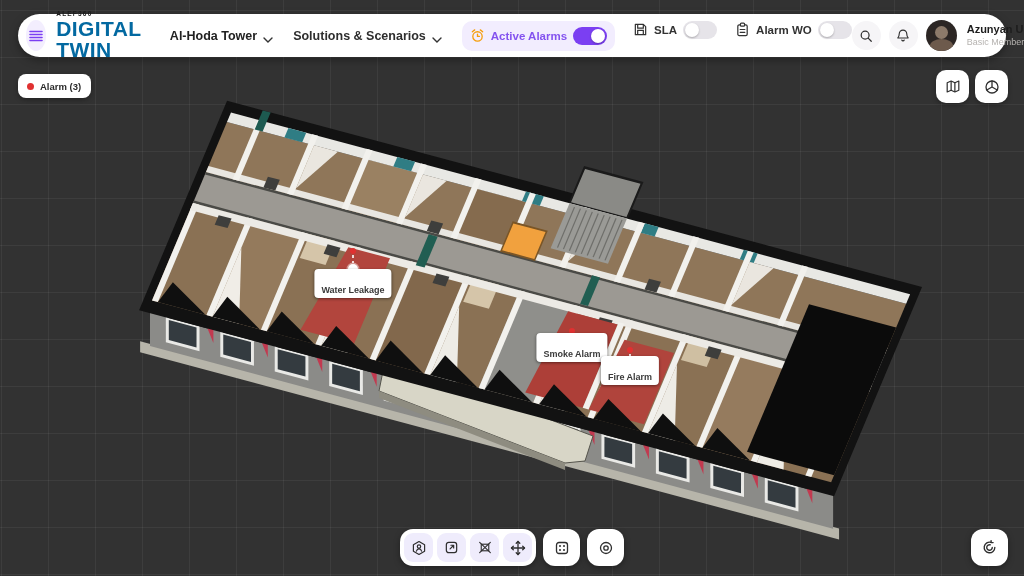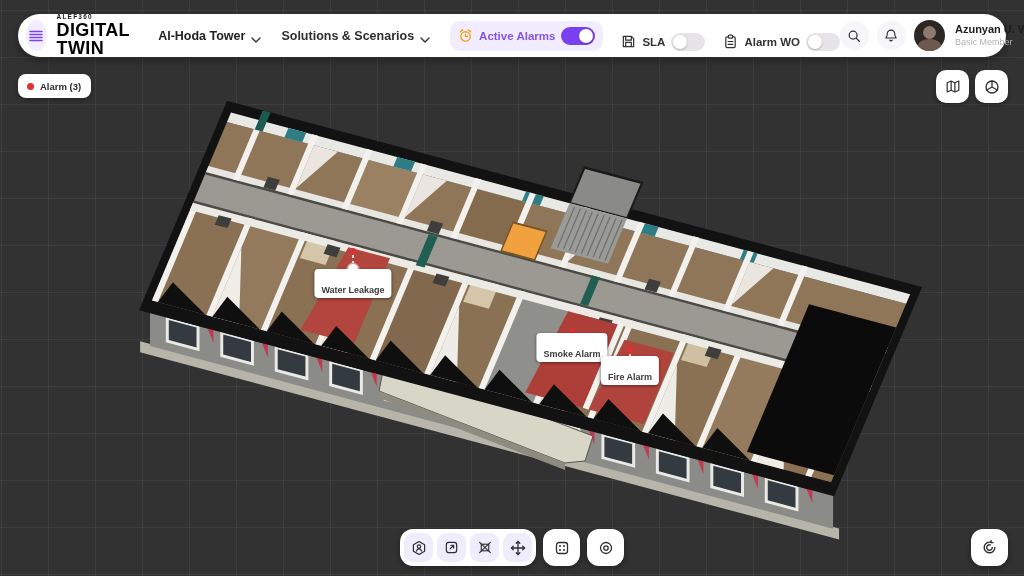--- a/index.html
+++ b/index.html
@@ -28,26 +28,26 @@
     box-shadow:0 3px 8px rgba(0,0,0,0.35);
     z-index:30;
   }
   .nav-left { display:flex; align-items:center; gap:10px; }
   .burger-btn {
     width:31px; height:31px; border-radius:50%; background:#f3eefe;
     display:flex; align-items:center; justify-content:center; border:none; cursor:pointer;
   }
   .logo { display:flex; flex-direction:column; line-height:1; margin-right:8px; }
   .logo-top { font-size:6.5px; font-weight:bold; letter-spacing:1.2px; color:#1c1c1c; }
-  .logo-main { font-size:18px; font-weight:800; letter-spacing:0.4px; color:#000000; }
+  .logo-main { font-size:21px; font-weight:800; letter-spacing:0.4px; color:#0369a1; }
   .nav-item { display:flex; align-items:flex-end; gap:6px; cursor:pointer; margin:0 10px; }
   .nav-item-label { font-size:12.5px; font-weight:bold; color:#222; white-space:nowrap; }
   .nav-item-label.lighter { font-weight:600; color:#2e2e2e; }
 
-  .toggle-row { display:flex; align-items:flex-end; gap:18px; margin-left:10px; }
+  .toggle-row { display:flex; align-items:flex-start; gap:18px; margin-left:10px; }
   .toggle-group { display:flex; align-items:center; gap:6px; }
   .toggle-group.pill { background:#f2edfe; border-radius:10px; padding:6px 8px; }
   .toggle-label { font-size:11.5px; font-weight:600; color:#333; white-space:nowrap; }
   .toggle-label.accent { color:#8453ef; }
   .switch { width:34px; height:18px; border-radius:9px; position:relative; cursor:pointer; flex:0 0 auto; }
   .switch.on  { background:#7b3ff2; }
   .switch.off { background:#e6e4e9; }
   .switch .knob { position:absolute; top:2px; width:14px; height:14px; border-radius:50%; background:#fff; box-shadow:0 1px 2px rgba(0,0,0,0.25); }
   .switch.on  .knob { right:2px; }
   .switch.off .knob { left:2px; }

